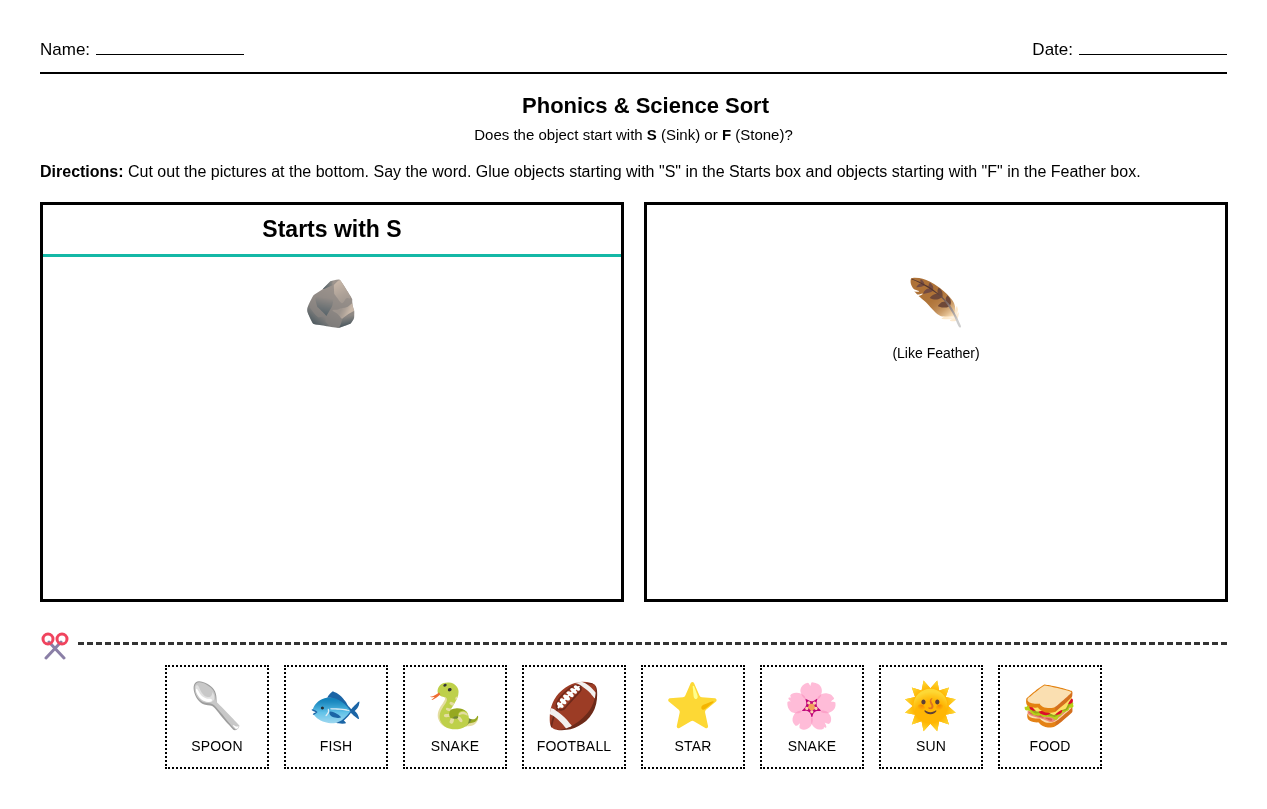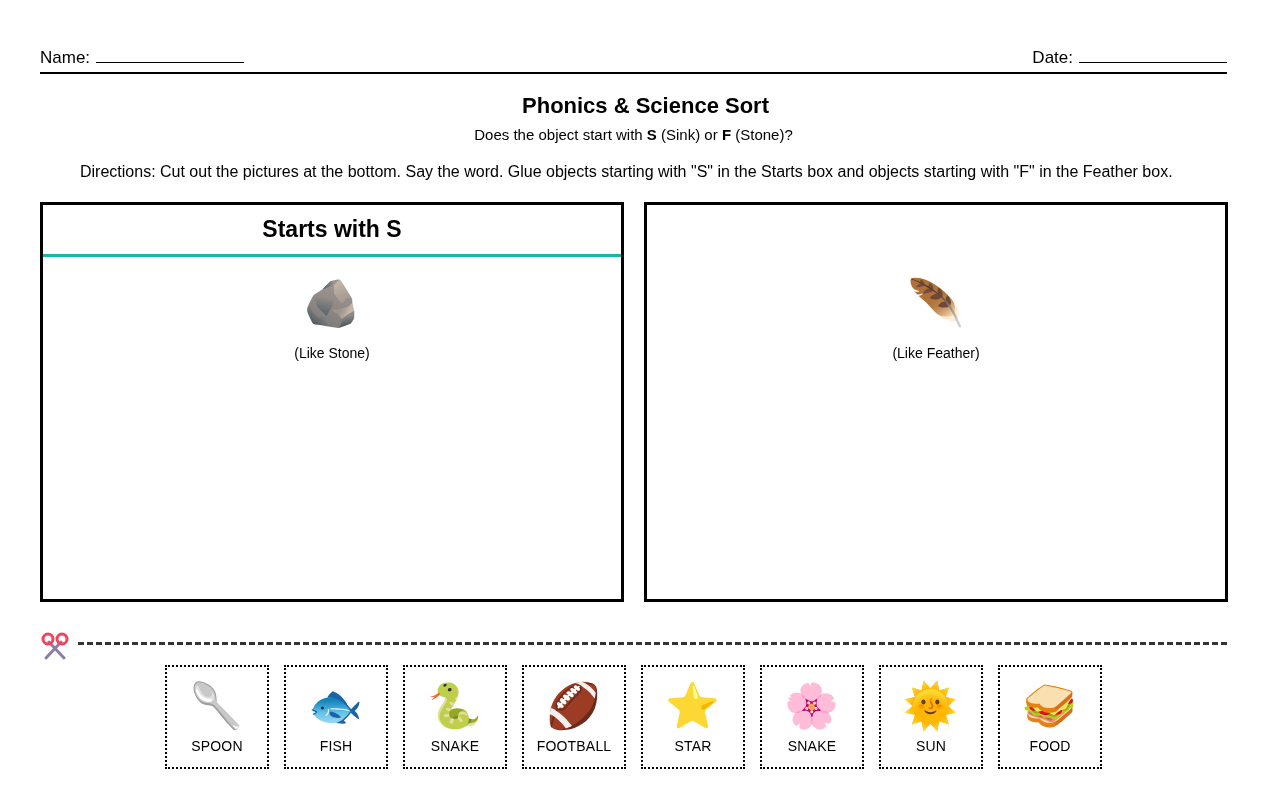--- a/index.html
+++ b/index.html
@@ -4,40 +4,40 @@
 <style>
   html, body { margin: 0; padding: 0; background: #ffffff; }
   body {
     width: 1267px; height: 809px; position: relative; overflow: hidden;
     font-family: "Liberation Sans", sans-serif; color: #000;
   }
   .header-row {
     position: absolute; left: 40px; top: 38px; width: 1187px; height: 34px;
     border-bottom: 2px solid #000;
   }
-  .field { position: absolute; top: 2px; font-size: 17px; display: flex; align-items: baseline; margin-top: 8px; }
+  .field { position: absolute; top: 2px; font-size: 17px; display: flex; align-items: baseline; }
   .field .line { display: inline-block; border-bottom: 1px solid #000; margin-left: 6px; height: 14px; }
   .field.name { left: 0; }
   .field.name .line { width: 148px; }
   .field.date { right: 0; }
   .field.date .line { width: 148px; }
 
   .title {
     position: absolute; left: 0; width: 1267px; top: 93px; text-align: center;
     font-size: 22px; font-weight: bold; margin-left: 12px;
   }
   .subtitle {
     position: absolute; left: 0; width: 1267px; top: 126px; text-align: center;
     font-size: 15px;
   }
   .subtitle b { font-weight: bold; }
   .directions {
     position: absolute; left: 40px; top: 163px; font-size: 16px; white-space: nowrap;
   }
-  .directions b { font-weight: normal; margin-left: 40px; }
+  .directions b { font-weight: bold; }
 
   .sort-box {
     position: absolute; top: 202px; width: 578px; height: 394px;
     border: 3px solid #000; box-sizing: content-box;
   }
   .sort-box.s { left: 40px; }
   .sort-box.f { left: 644px; }
   .sort-box .box-head {
     height: 49px; border-bottom: 3px solid #14b8a6; display: flex;
     align-items: center; justify-content: center;
@@ -91,21 +91,20 @@
 </div>
 
 <div class="directions">
   <b>Directions:</b><span> Cut out the pictures at the bottom. Say the word. Glue objects starting with "S" in the Starts box and objects starting with "F" in the Feather box.</span>
 </div>
 
 <div class="sort-box s">
   <div class="box-head">Starts with S</div>
   <div class="example">
     <span class="emoji">🪨</span>
-    <span class="caption">(Like Stone)</span>
   </div>
 </div>
 
 <div class="sort-box f">
   <div class="example">
     <span class="emoji">🪶</span>
     <span class="caption">(Like Feather)</span>
   </div>
 </div>
 

